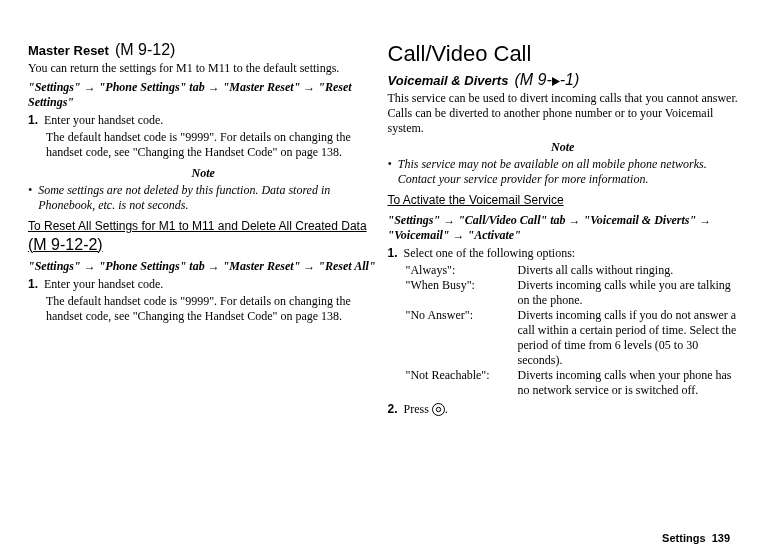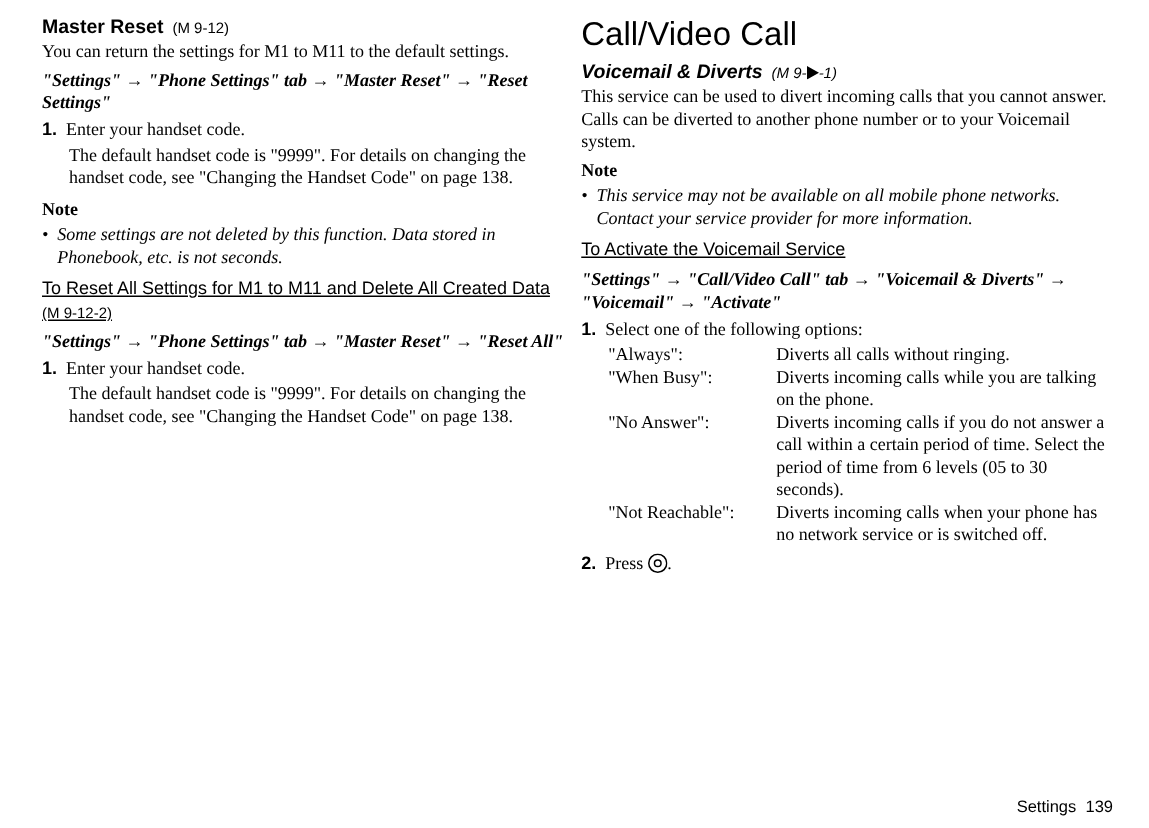--- a/index.html
+++ b/index.html
@@ -10,20 +10,21 @@
     color: #000;
     width: 766px;
     height: 552px;
     box-sizing: border-box;
   }
   .page {
     display: flex;
     gap: 9px;
     padding: 10px 28px 6px 28px;
     box-sizing: border-box;
+    margin-top: 31px;
   }
   .col {
     flex: 1;
     min-width: 0;
   }
   .heading-line {
     display: flex;
     align-items: baseline;
     gap: 6px;
     margin: 0 0 2px 0;
@@ -34,21 +35,21 @@
     font-size: 13px;
   }
   .h2.big {
     font-family: Arial, Helvetica, sans-serif;
     font-weight: normal;
     font-size: 22px;
     margin: 0;
   }
   .menu-ref {
     font-family: Arial, Helvetica, sans-serif;
-    font-size: 10px;
+    font-size: 16px;
     font-weight: normal;
   }
   p.body {
     margin: 0 0 4px 0;
     line-height: 1.25;
   }
   .navpath {
     font-style: italic;
     font-weight: bold;
     margin: 4px 0 3px 0;
@@ -62,22 +63,24 @@
   .step .num {
     font-weight: bold;
     font-family: Arial, Helvetica, sans-serif;
     flex: 0 0 auto;
   }
   .sub {
     margin: 2px 0 6px 18px;
     line-height: 1.25;
   }
   .note-label {
+    font-style: italic;
     font-weight: bold;
     margin: 4px 0 0 0;
+    text-align: center;
   }
   .note-item {
     display: flex;
     gap: 6px;
     font-style: italic;
     margin: 2px 0 6px 0;
     line-height: 1.25;
   }
   .note-item .bullet { flex: 0 0 auto; }
   .subhead {
@@ -98,23 +101,23 @@
     width: 112px;
     flex: 0 0 auto;
   }
   .opt-val {
     flex: 1;
     line-height: 1.25;
   }
   .footer {
     position: absolute;
     bottom: 8px;
-    right: 24px;
-    font-family: Arial, Helvetica, sans-serif;
-    font-weight: normal;
+    right: 36px;
+    font-family: Arial, Helvetica, sans-serif;
+    font-weight: bold;
     font-size: 11px;
   }
   svg.center-key {
     vertical-align: middle;
   }
   svg.rarrow {
     vertical-align: -1px;
   }
 </style>
 </head>

